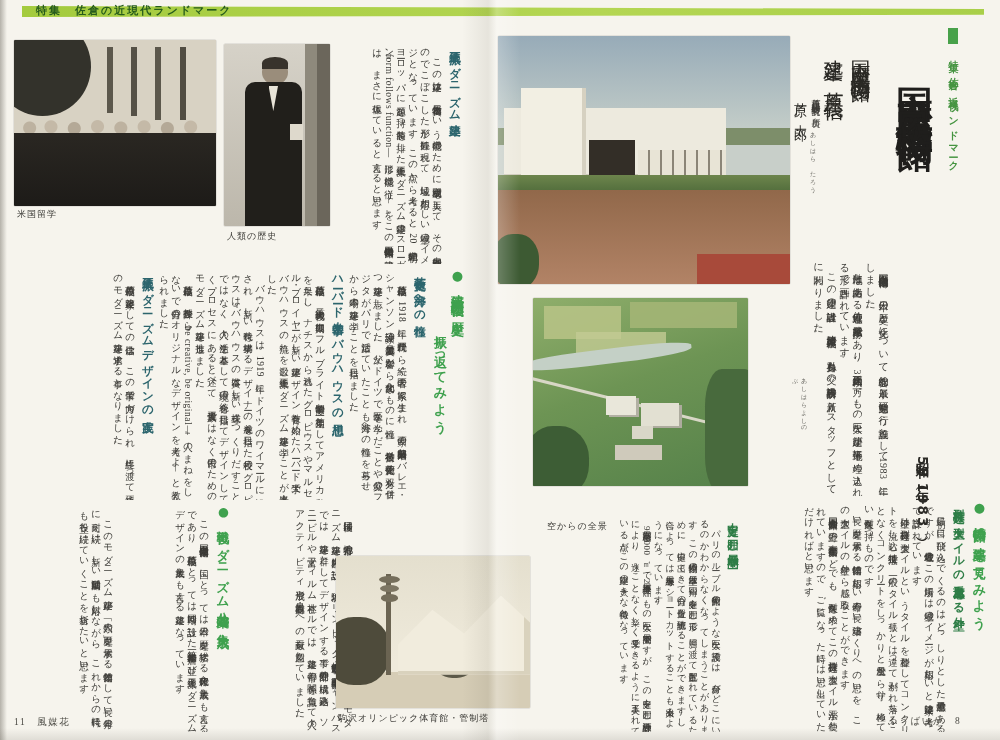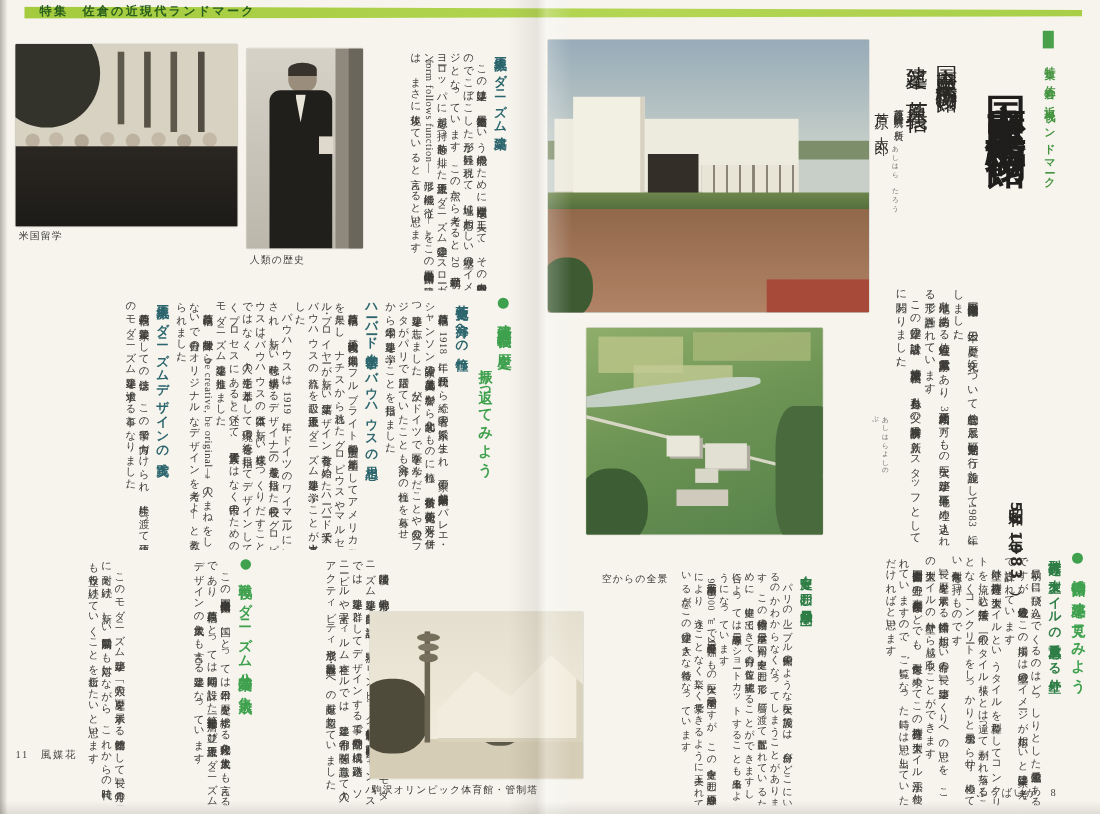--- a/index.html
+++ b/index.html
@@ -124,21 +124,21 @@
       <div class="ph" style="left:50%;top:52%;width:22%;height:28%;background:#5c5949;border-radius:45%;"></div>
       <div class="ph" style="left:32%;top:26%;width:68%;height:52%;background:#f1ecdd;
            clip-path:polygon(0 62%,26% 18%,50% 48%,78% 0,100% 34%,100% 100%,0 100%);box-shadow:inset -6px -4px 0 #d9d2bd;"></div>
       <div class="ph" style="left:26%;top:12%;width:2.5%;height:66%;background:#6b6452;"></div>
       <div class="ph" style="left:22%;top:13%;width:11%;height:5%;background:#756e5b;border-radius:50%;"></div>
       <div class="ph" style="left:22.5%;top:19%;width:10%;height:5%;background:#7d7663;border-radius:50%;"></div>
       <div class="ph" style="left:23%;top:25%;width:9%;height:5%;background:#756e5b;border-radius:50%;"></div>
     </div>
     <div class="abs cap" style="left:338px;top:712px;">駒沢オリンピック体育館・管制塔</div>
 
-    <div class="abs foot" style="left:14px;top:680px;font-family:Liberation Serif, serif;">11　風媒花</div>
+    <div class="abs foot" style="left:14px;top:716px;font-family:Liberation Serif, serif;">11　風媒花</div>
   </div>
 
   <div class="page" style="left:490px;width:510px;">
 
     <div class="photo" style="left:8px;top:36px;width:292px;height:248px;background:#c8cfc9;">
       <div class="ph" style="left:0;top:0;width:100%;height:40%;background:linear-gradient(#97abb8,#c6cfc9);"></div>
       <div class="ph" style="left:0;top:37%;width:100%;height:7%;background:#7d8e6a;"></div>
       <div class="ph" style="left:2%;top:29%;width:76%;height:28%;background:#edeade;box-shadow:inset 0 -3px 0 #cfcabb;"></div>
       <div class="ph" style="left:8%;top:21%;width:22%;height:36%;background:#f2efe3;box-shadow:inset -4px 0 0 #d6d1c1;"></div>
       <div class="ph" style="left:31%;top:42%;width:16%;height:15%;background:#332e27;"></div>

